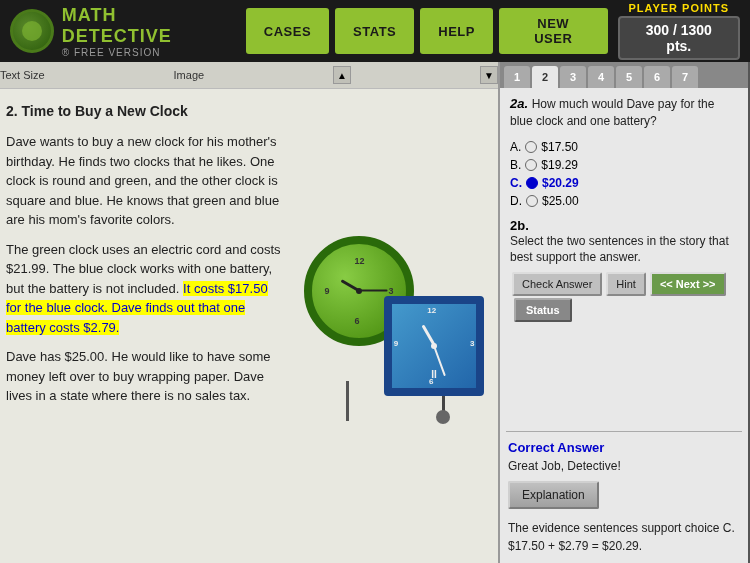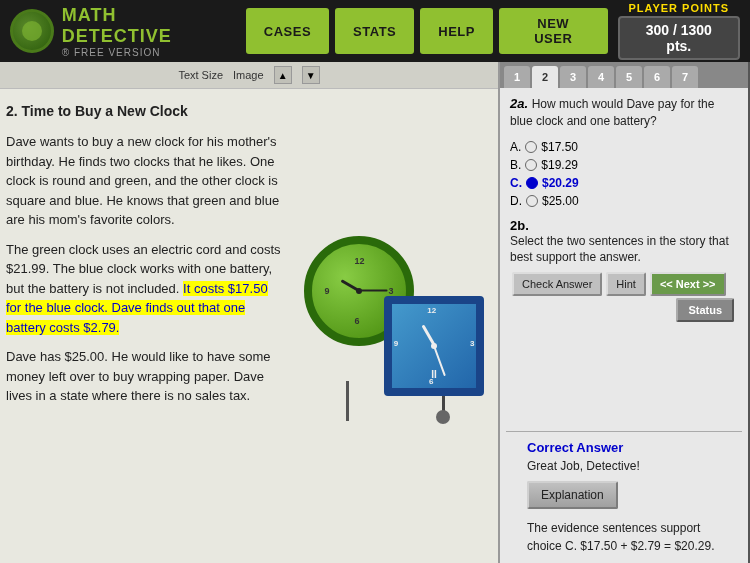--- a/index.html
+++ b/index.html
@@ -109,23 +109,23 @@
     #left-panel {
       background: #e8e8e0;
       width: 500px;
       height: 100%;
       display: flex;
       flex-direction: column;
       border-right: 2px solid #999;
     }
     #left-toolbar {
       display: flex;
-      justify-content: center;
-      align-items: center;
-      padding: 4px 23px;
+      justify-content: space-between;
+      align-items: center;
+      padding: 4px 0;
       background: #d0d0c8;
       border-bottom: 1px solid #bbb;
       gap: 10px;
     }
     #text-size-label {
       font-size: 11px;
       color: #333;
     }
     #image-label {
       font-size: 11px;
@@ -368,21 +368,21 @@
       cursor: pointer;
       border-radius: 2px;
       font-weight: bold;
     }
     #divider {
       height: 1px;
       background: #aaa;
       margin: 0 6px;
     }
     #result-area {
-      padding: 8px 27px;
+      padding: 8px 8px;
     }
     #correct-answer-label {
       color: #0000cc;
       font-weight: bold;
       font-size: 13px;
     }
     #great-job-text {
       font-size: 12px;
       color: #222;
       margin-top: 4px;
@@ -408,21 +408,21 @@
     
     #action-row {
       display: flex;
       align-items: center;
       gap: 4px;
       margin-top: 6px;
       padding: 0 2px;
     }
     #status-row {
       display: flex;
-      justify-content: flex-end;
+      justify-content: flex-start;
       padding: 2px 4px;
     }
   </style>
 </head>
 <body>
 
 <div id="header">
   <div id="logo-area">
     <div id="globe-icon">
       <div id="globe-inner"></div>

